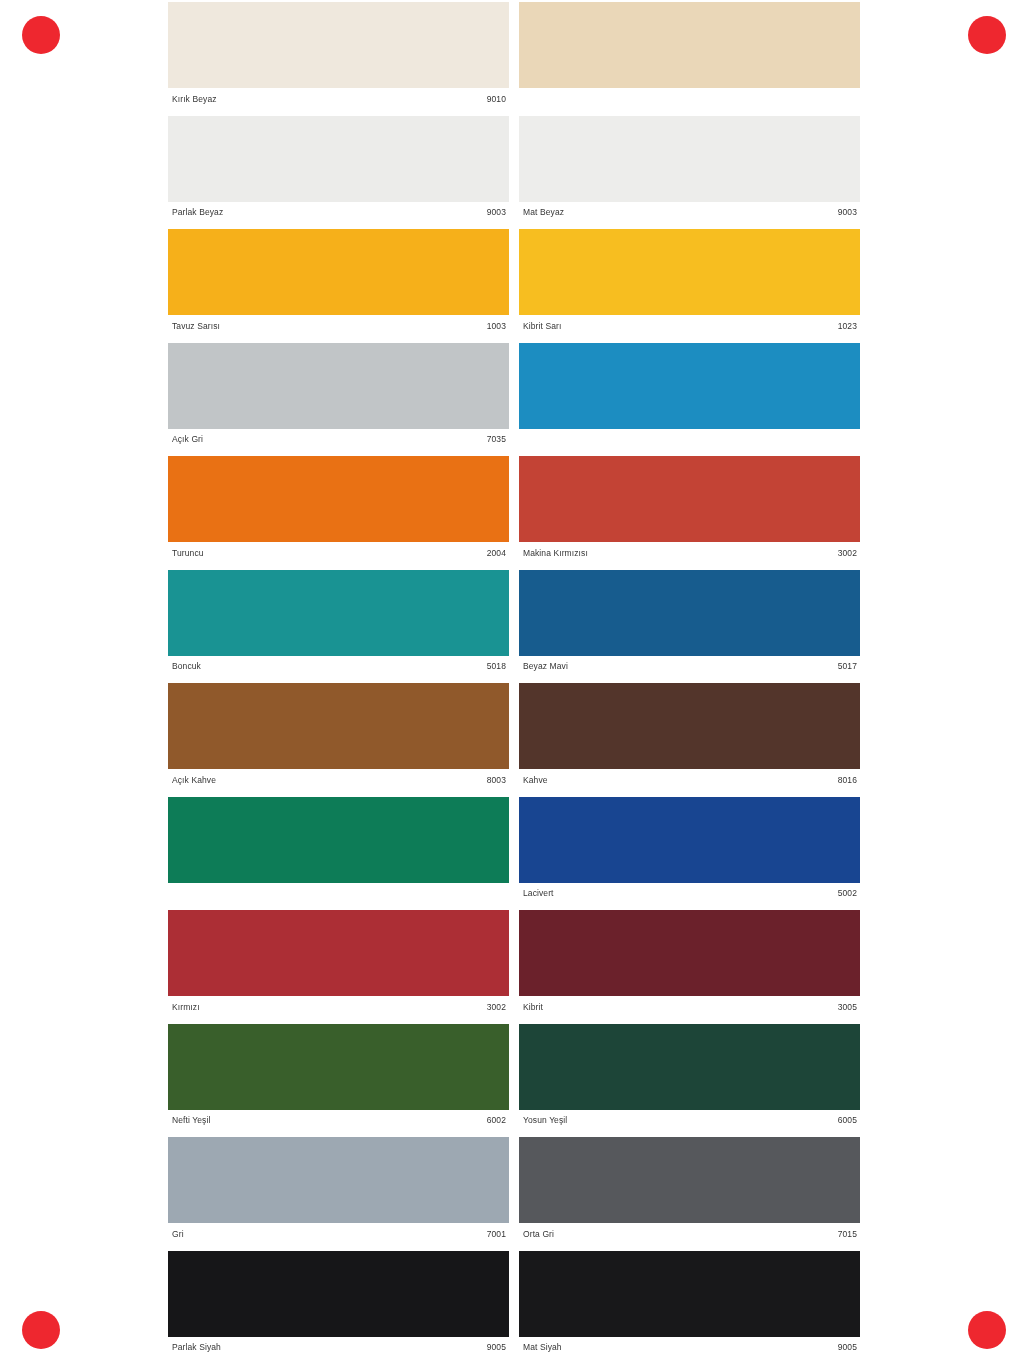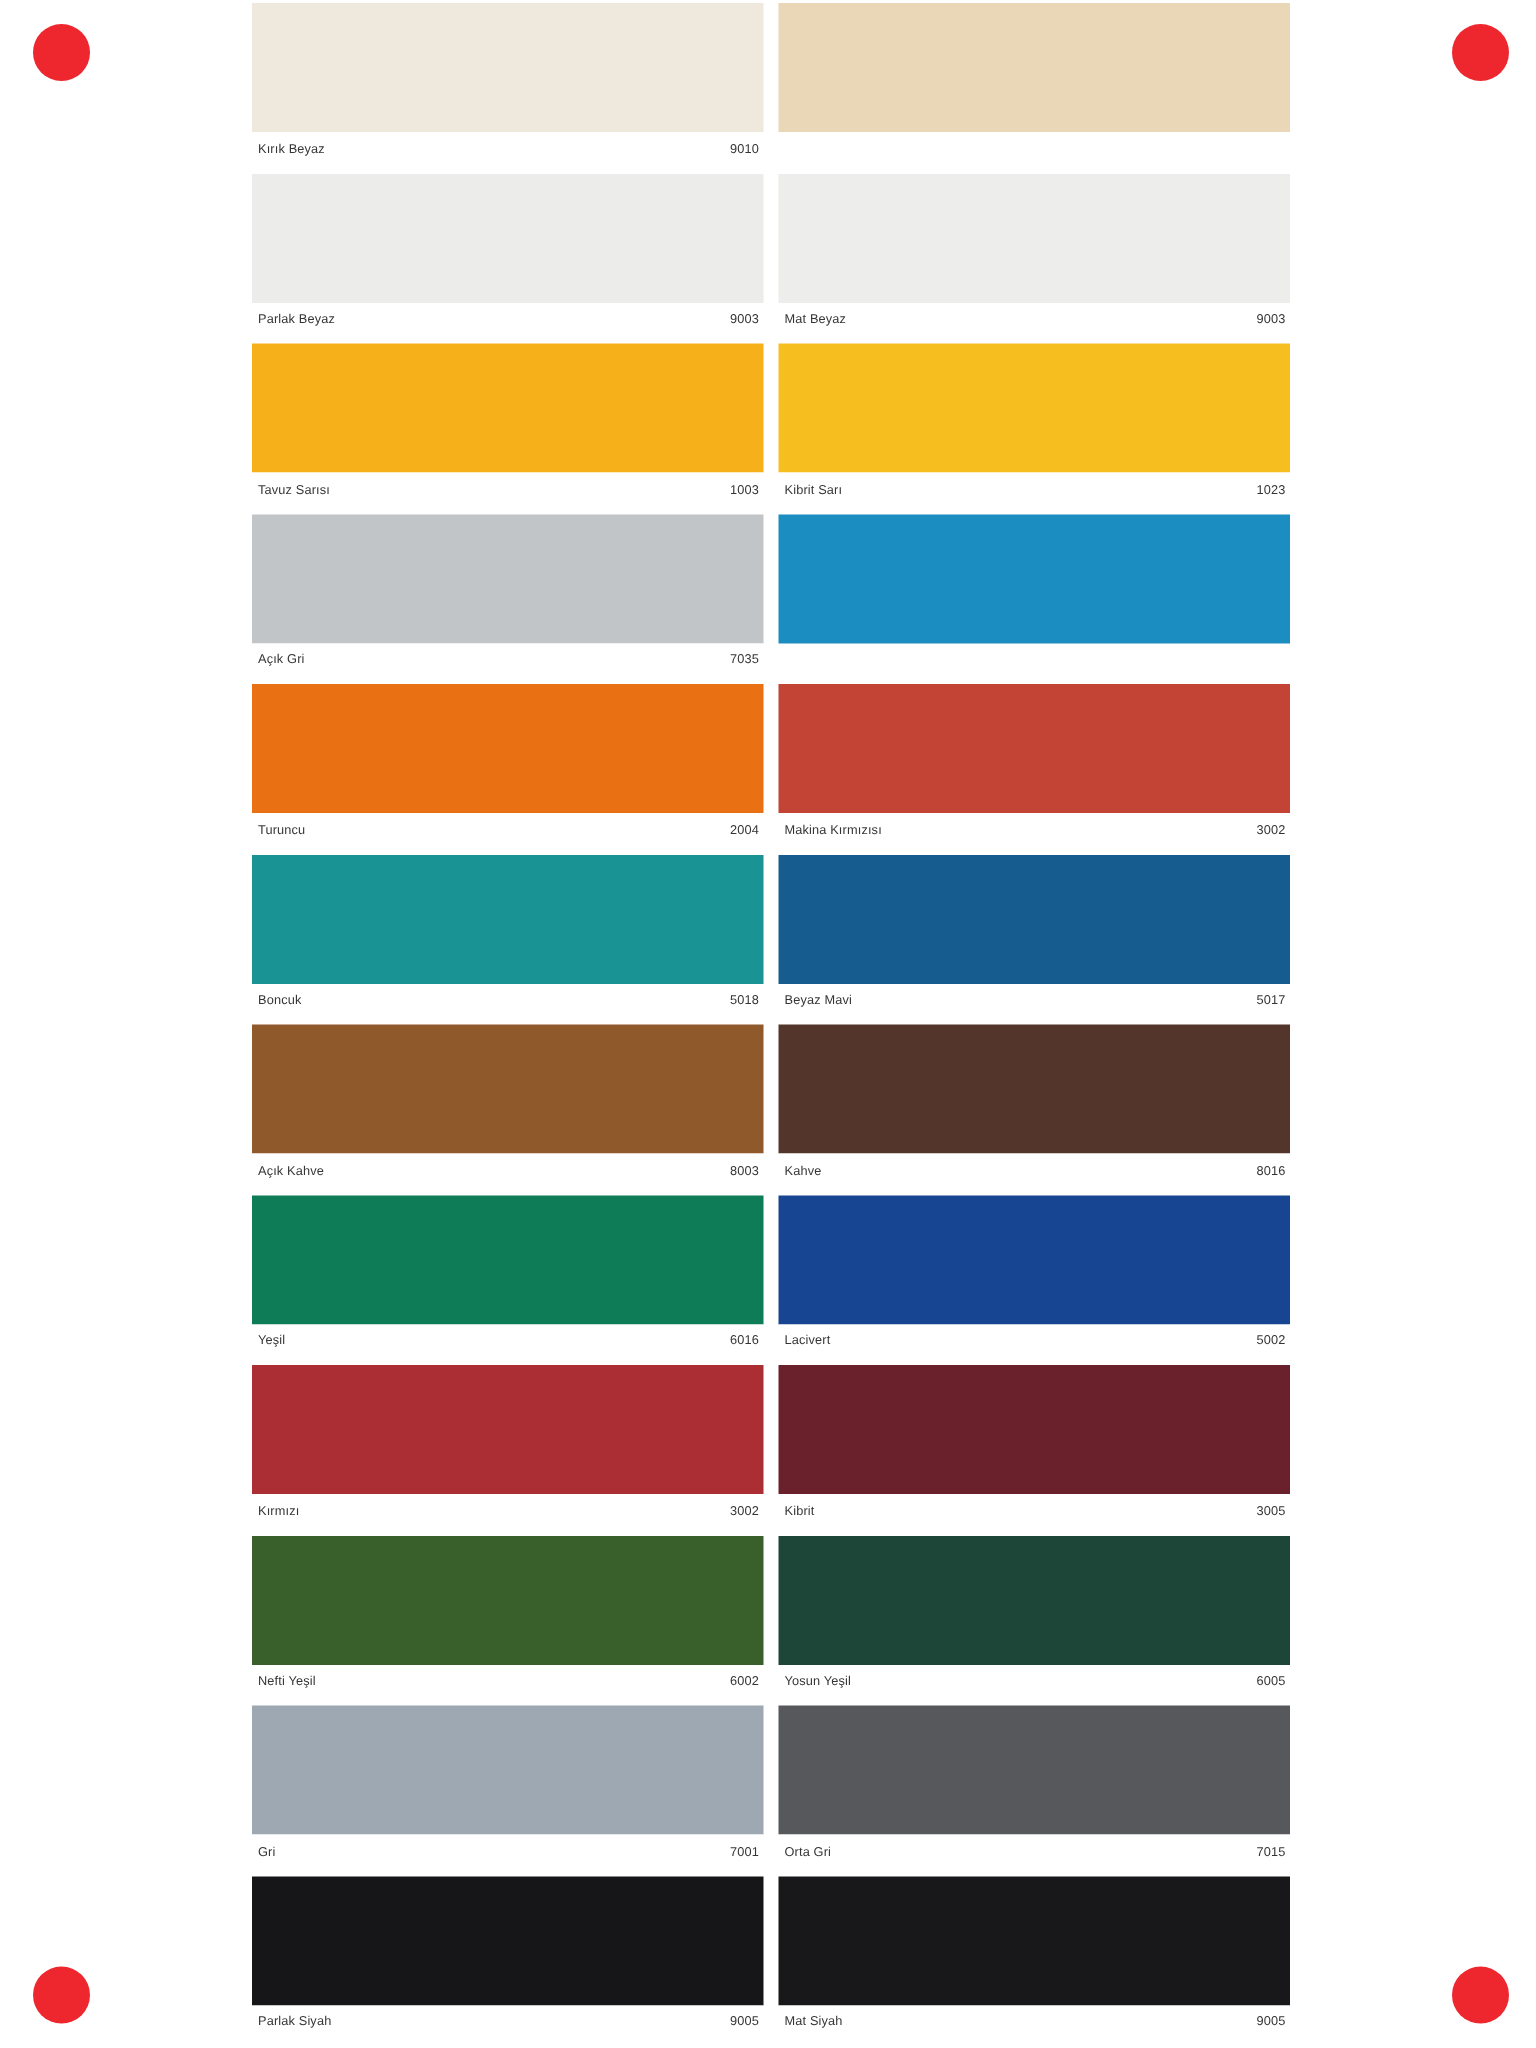--- a/index.html
+++ b/index.html
@@ -186,24 +186,20 @@
     </div>
     <div class="swatch-cell">
       <div class="swatch-chip" style="background: rgb(74, 43, 32);"></div>
       <div class="swatch-caption">
         <span class="swatch-name">Kahve</span>
         <span class="swatch-code">8016</span>
       </div>
     </div>
     <div class="swatch-cell">
       <div class="swatch-chip" style="background: rgb(0, 117, 78);"></div>
-      <div class="swatch-caption">
-        <span class="swatch-name">Yeşil</span>
-        <span class="swatch-code">6016</span>
-      </div>
     </div>
     <div class="swatch-cell">
       <div class="swatch-chip" style="background: rgb(12, 60, 140);"></div>
       <div class="swatch-caption">
         <span class="swatch-name">Lacivert</span>
         <span class="swatch-code">5002</span>
       </div>
     </div>
     <div class="swatch-cell">
       <div class="swatch-chip" style="background: rgb(168, 35, 43);"></div>

